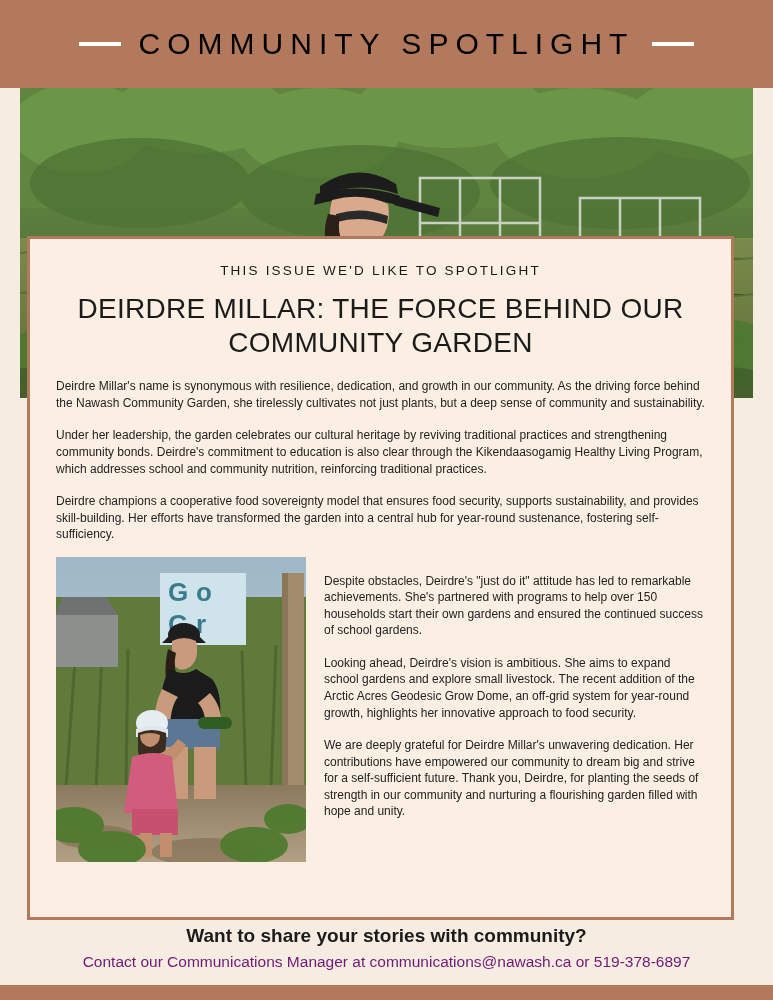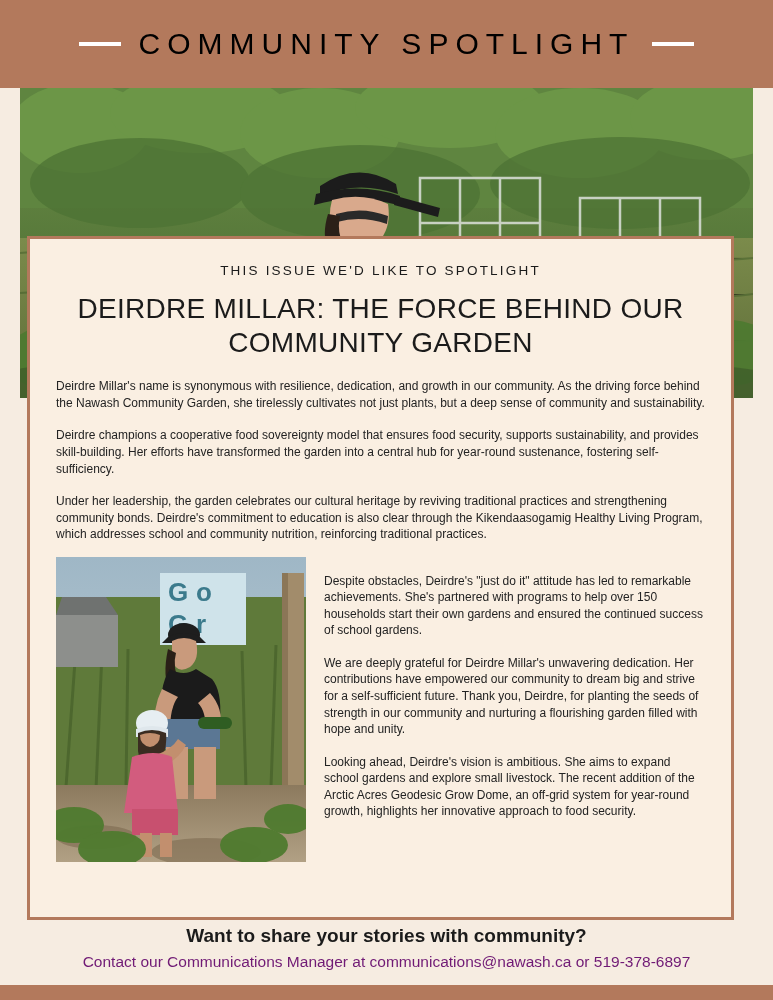--- a/index.html
+++ b/index.html
@@ -245,22 +245,22 @@
         <ellipse cx="650" cy="306" rx="140" ry="30"></ellipse>
       </g>
     </svg>
   </div>
 
   <div class="card">
     <div class="eyebrow">THIS ISSUE WE'D LIKE TO SPOTLIGHT</div>
     <h1 class="headline">DEIRDRE MILLAR: THE FORCE BEHIND OUR COMMUNITY GARDEN</h1>
 
     <p class="para">Deirdre Millar's name is synonymous with resilience, dedication, and growth in our community. As the driving force behind the Nawash Community Garden, she tirelessly cultivates not just plants, but a deep sense of community and sustainability.</p>
+    <p class="para">Under her leadership, the garden celebrates our cultural heritage by reviving traditional practices and strengthening community bonds. Deirdre's commitment to education is also clear through the Kikendaasogamig Healthy Living Program, which addresses school and community nutrition, reinforcing traditional practices.</p>
     <p class="para">Deirdre champions a cooperative food sovereignty model that ensures food security, supports sustainability, and provides skill-building. Her efforts have transformed the garden into a central hub for year-round sustenance, fostering self-sufficiency.</p>
-    <p class="para">Under her leadership, the garden celebrates our cultural heritage by reviving traditional practices and strengthening community bonds. Deirdre's commitment to education is also clear through the Kikendaasogamig Healthy Living Program, which addresses school and community nutrition, reinforcing traditional practices.</p>
 
     <div class="lower">
       <div class="photo2">
         <svg width="250" height="305" viewBox="0 0 250 305" xmlns="http://www.w3.org/2000/svg" aria-hidden="true">
           <defs>
             <linearGradient id="g2sky" x1="0" y1="0" x2="0" y2="1">
               <stop offset="0%" stop-color="#9fb7c6"></stop>
               <stop offset="100%" stop-color="#c3d2d8"></stop>
             </linearGradient>
             <linearGradient id="g2soil" x1="0" y1="0" x2="0" y2="1">
@@ -332,22 +332,22 @@
             <ellipse cx="18" cy="268" rx="30" ry="18"></ellipse>
             <ellipse cx="56" cy="292" rx="34" ry="18"></ellipse>
             <ellipse cx="198" cy="288" rx="34" ry="18"></ellipse>
             <ellipse cx="232" cy="262" rx="24" ry="15"></ellipse>
           </g>
         </svg>
       </div>
 
       <div class="col-right">
         <p class="para">Despite obstacles, Deirdre's "just do it" attitude has led to remarkable achievements. She's partnered with programs to help over 150 households start their own gardens and ensured the continued success of school gardens.</p>
+        <p class="para">Looking ahead, Deirdre's vision is ambitious. She aims to expand school gardens and explore small livestock. The recent addition of the Arctic Acres Geodesic Grow Dome, an off-grid system for year-round growth, highlights her innovative approach to food security.</p>
         <p class="para">We are deeply grateful for Deirdre Millar's unwavering dedication. Her contributions have empowered our community to dream big and strive for a self-sufficient future. Thank you, Deirdre, for planting the seeds of strength in our community and nurturing a flourishing garden filled with hope and unity.</p>
-        <p class="para">Looking ahead, Deirdre's vision is ambitious. She aims to expand school gardens and explore small livestock. The recent addition of the Arctic Acres Geodesic Grow Dome, an off-grid system for year-round growth, highlights her innovative approach to food security.</p>
       </div>
     </div>
   </div>
 
   <div class="footer">
     <p class="footer-q">Want to share your stories with community?</p>
     <p class="footer-contact">Contact our Communications Manager at communications@nawash.ca or 519-378-6897</p>
   </div>
   <div class="footer-bar"></div>
 

